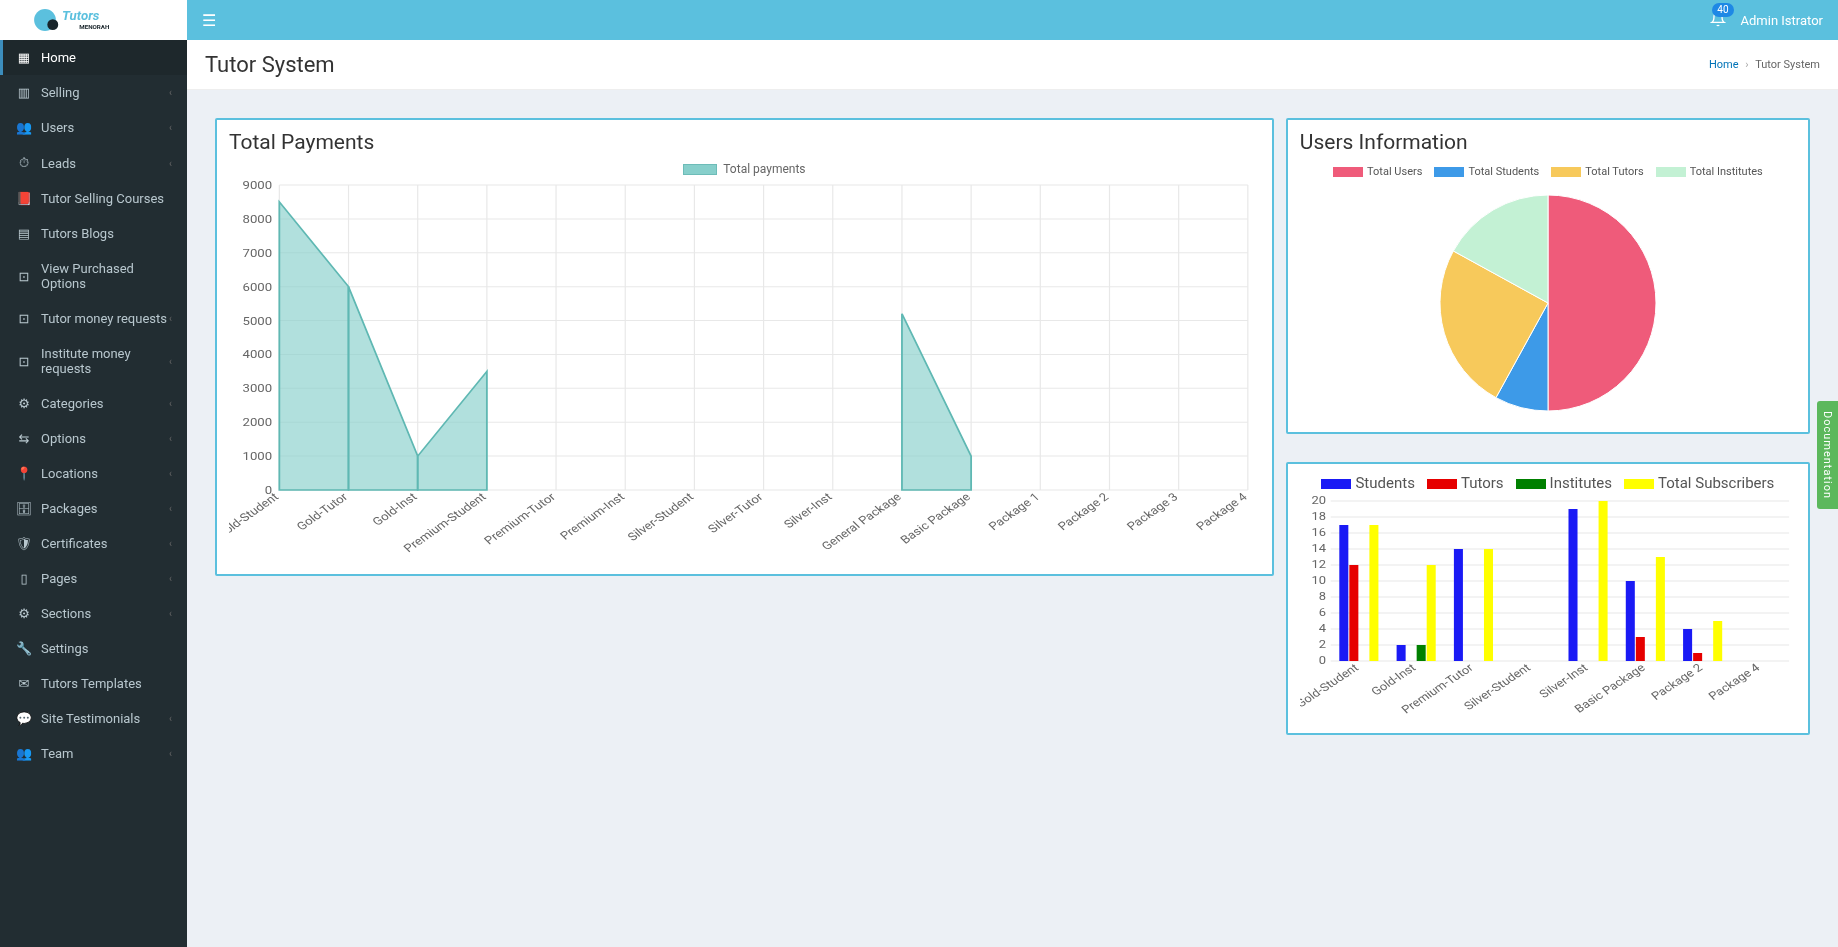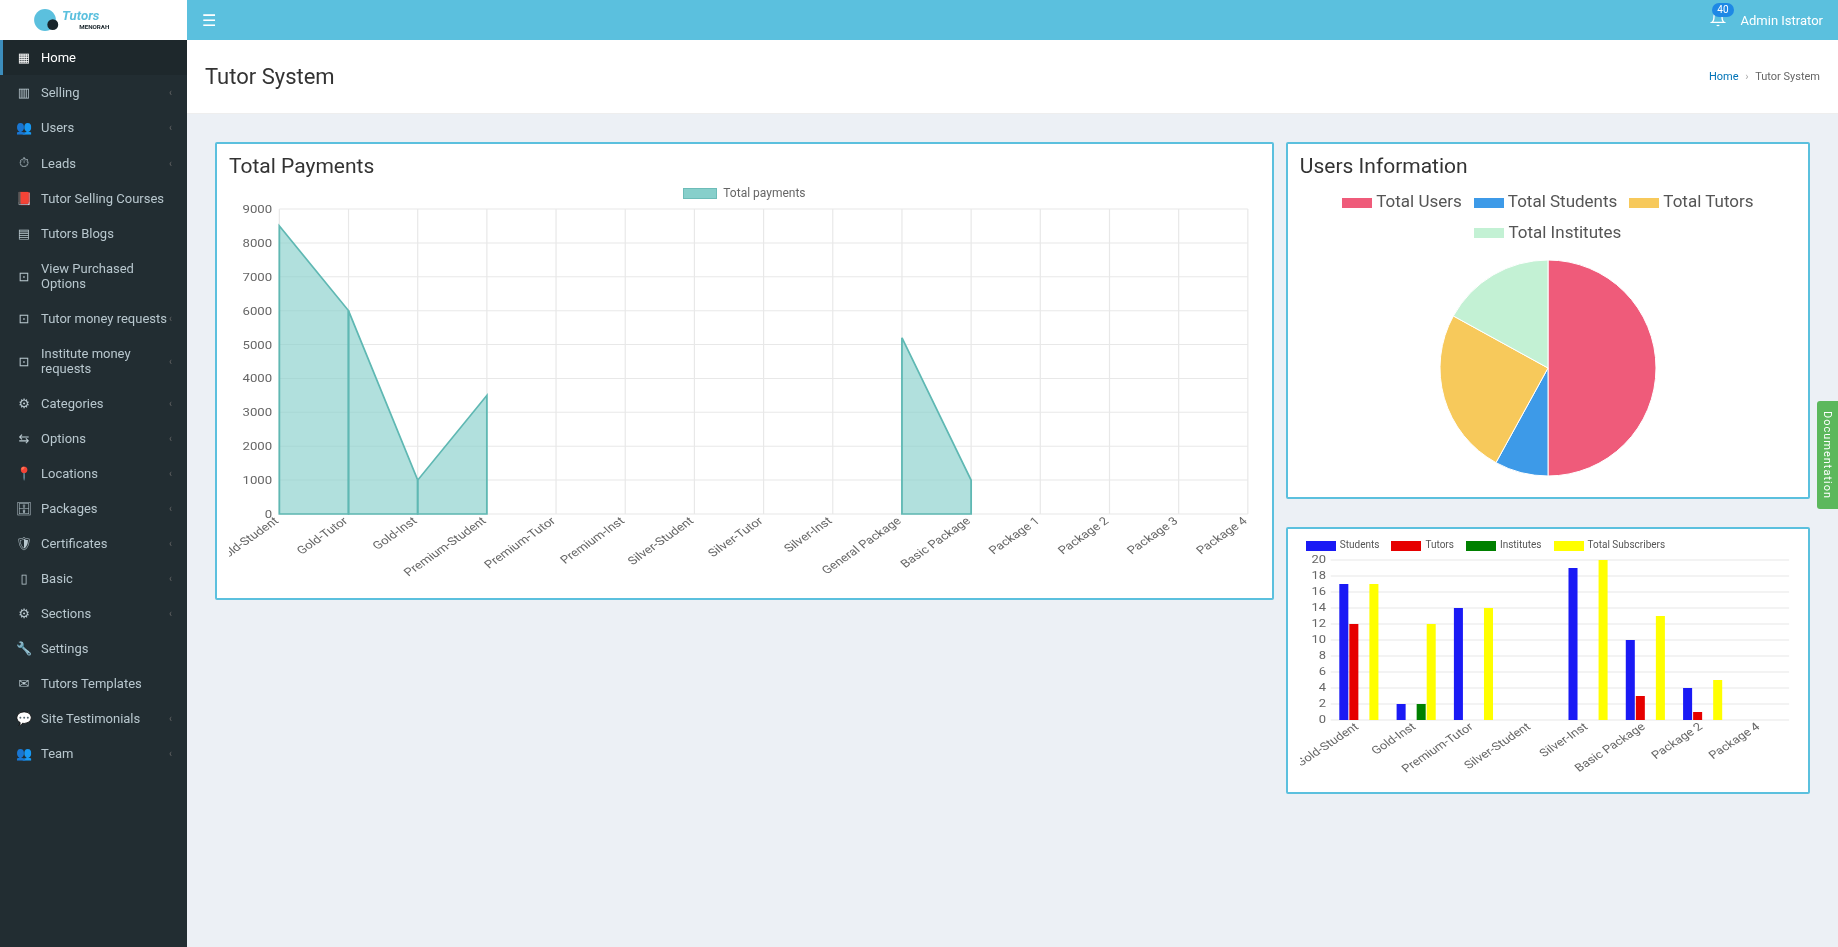--- a/index.html
+++ b/index.html
@@ -19,21 +19,21 @@
 
 
 .main { flex: 1; display: flex; flex-direction: column; min-width: 0; }
 .topbar { background: #5bc0de; height: 40px; display: flex; align-items: center; justify-content: space-between; padding: 0 15px; color: #fff; }
 .topbar .left { display: flex; align-items: center; gap: 10px; }
 .hamburger { cursor: pointer; font-size: 16px; }
 .topbar .right { display: flex; align-items: center; gap: 15px; font-size: 13px; }
 .bell-wrap { position: relative; cursor: pointer; }
 .badge { position: absolute; top: -8px; right: -8px; background: #1e88e5; color: #fff; border-radius: 9px; font-size: 10px; padding: 1px 5px; line-height: 12px; }
 
-.page-head { background: #fff; padding: 24px 18px; display: flex; justify-content: space-between; align-items: center; border-bottom: 1px solid #eee; }
+.page-head { background: #fff; padding: 12px 18px; display: flex; justify-content: space-between; align-items: center; border-bottom: 1px solid #eee; }
 .page-head h1 { font-size: 22px; font-weight: 400; color: #333; }
 .breadcrumb { font-size: 11px; color: #666; }
 .breadcrumb a { color: #0073b7; text-decoration: none; }
 .breadcrumb .sep { margin: 0 4px; color: #aaa; }
 
 .content { padding: 28px; display: flex; gap: 12px; align-items: flex-start; }
 .col-left { flex: 2.02; min-width: 0; }
 .col-right { flex: 1; display: flex; flex-direction: column; gap: 28px; min-width: 0; }
 
 .panel { background: #fff; border: 2px solid #5bc0de; border-radius: 2px; padding: 10px 12px 14px; }
@@ -41,27 +41,27 @@
 
 
 .line-legend { text-align: center; margin-bottom: 4px; font-size: 12px; color: #666; }
 .line-legend .swatch { display: inline-block; width: 34px; height: 11px; background: #87cfcb; border: 1px solid #6dbcb8; vertical-align: middle; margin-right: 6px; }
 .line-chart { position: relative; height: 380px; }
 .line-chart svg { width: 100%; height: 100%; }
 .axis-text { font-size: 11px; fill: #666; }
 .grid-line { stroke: #e8e8e8; stroke-width: 1; }
 
 
-.pie-legend { text-align: center; font-size: 17px; color: #555; margin-bottom: 6px; line-height: 1.8; }
+.pie-legend { text-align: center; font-size: 11px; color: #555; margin-bottom: 6px; line-height: 1.8; }
 .pie-legend .item { display: inline-block; margin: 0 6px; }
 .pie-legend .sw { display: inline-block; width: 30px; height: 10px; vertical-align: middle; margin-right: 4px; }
 .pie-chart { display: flex; justify-content: center; }
 
 
-.bar-legend { font-size: 10px; color: #555; margin-bottom: 4px; }
+.bar-legend { text-align: center; font-size: 15px; color: #555; margin-bottom: 4px; }
 .bar-legend .item { display: inline-block; margin: 0 6px; }
 .bar-legend .sw { display: inline-block; width: 30px; height: 10px; vertical-align: middle; margin-right: 4px; }
 .bar-chart svg { width: 100%; height: 220px; }
 
 
 .doc-tab { position: fixed; right: 0; top: 48%; transform: translateY(-50%); background: #5cb85c; color: #fff; writing-mode: vertical-rl; padding: 10px 4px; font-size: 11px; cursor: pointer; border-radius: 3px 0 0 3px; letter-spacing: 1px; }
 </style>
 </head>
 <body>
 
@@ -137,21 +137,21 @@
           <span class="label">Packages</span>
           <span class="chevron">‹</span>
         </li>
         <li>
           <span class="icon">🛡</span>
           <span class="label">Certificates</span>
           <span class="chevron">‹</span>
         </li>
         <li>
           <span class="icon">▯</span>
-          <span class="label">Basic</span>
+          <span class="label">Pages</span>
           <span class="chevron">‹</span>
         </li>
         <li>
           <span class="icon">⚙</span>
           <span class="label">Sections</span>
           <span class="chevron">‹</span>
         </li>
         <li>
           <span class="icon">🔧</span>
           <span class="label">Settings</span>

